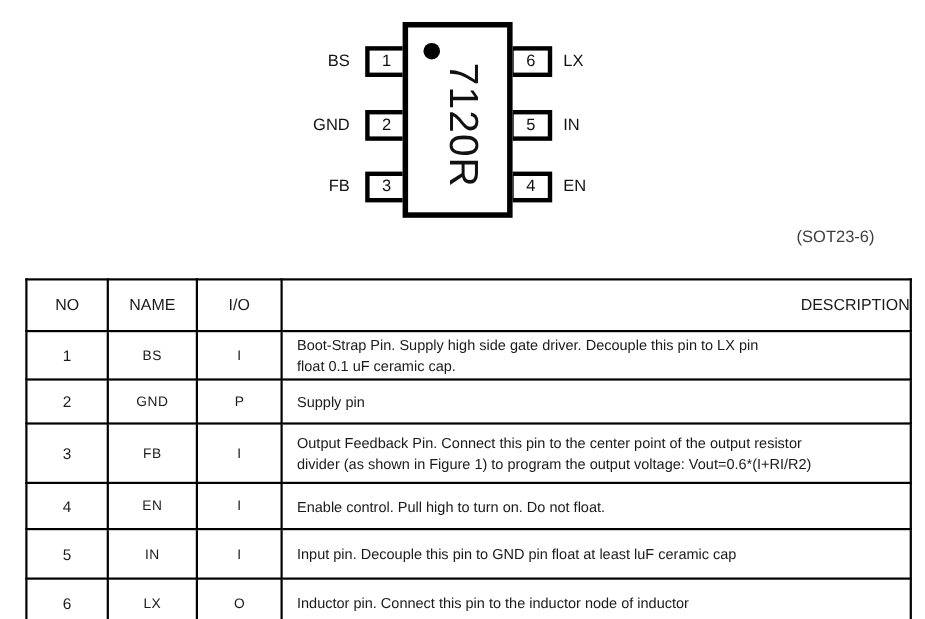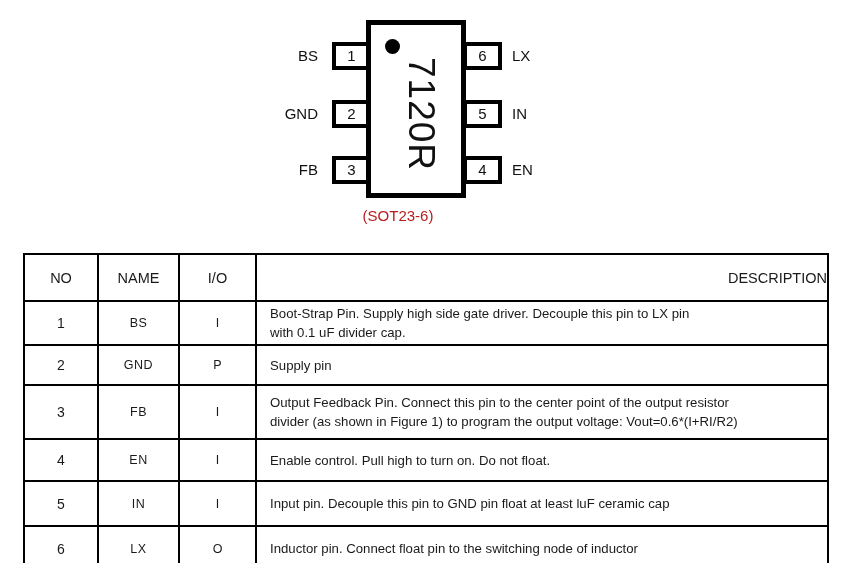--- a/index.html
+++ b/index.html
@@ -109,23 +109,23 @@
   .pin-label-right {
     left: 512px;
     justify-content: flex-start;
   }
 
   .package-name {
     position: absolute;
     left: 0;
     top: 207px;
     width: 794px;
-    text-align: center;
+    text-align: right;
     font-size: 15px;
-    color: #b91c1c;
+    color: #404040;
   }
   .package-name span { position: relative; left: 1px; }
 
   
   #pin-table-wrap {
     position: absolute;
     left: 23px;
     top: 253px;
     width: 804px;
   }
@@ -227,21 +227,21 @@
         <th class="desc-head">DESCRIPTION</th>
       </tr>
     </thead>
     <tbody>
       <tr class="r1">
         <td class="col-no">1</td>
         <td class="col-name">BS</td>
         <td class="col-io">I</td>
         <td class="col-desc">
           <span class="dline">Boot-Strap Pin. Supply high side gate driver. Decouple this pin to LX pin</span>
-          <span class="dline">with 0.1 uF divider cap.</span>
+          <span class="dline">float 0.1 uF ceramic cap.</span>
         </td>
       </tr>
       <tr class="r2">
         <td class="col-no">2</td>
         <td class="col-name">GND</td>
         <td class="col-io">P</td>
         <td class="col-desc">
           <span class="dline">Supply pin</span>
         </td>
       </tr>
@@ -268,18 +268,18 @@
         <td class="col-io">I</td>
         <td class="col-desc">
           <span class="dline">Input pin. Decouple this pin to GND pin float at least luF ceramic cap</span>
         </td>
       </tr>
       <tr class="r6">
         <td class="col-no">6</td>
         <td class="col-name">LX</td>
         <td class="col-io">O</td>
         <td class="col-desc">
-          <span class="dline">Inductor pin. Connect float pin to the switching node of inductor</span>
+          <span class="dline">Inductor pin. Connect this pin to the inductor node of inductor</span>
         </td>
       </tr>
     </tbody>
   </table>
 </div>
 
 </body></html>

